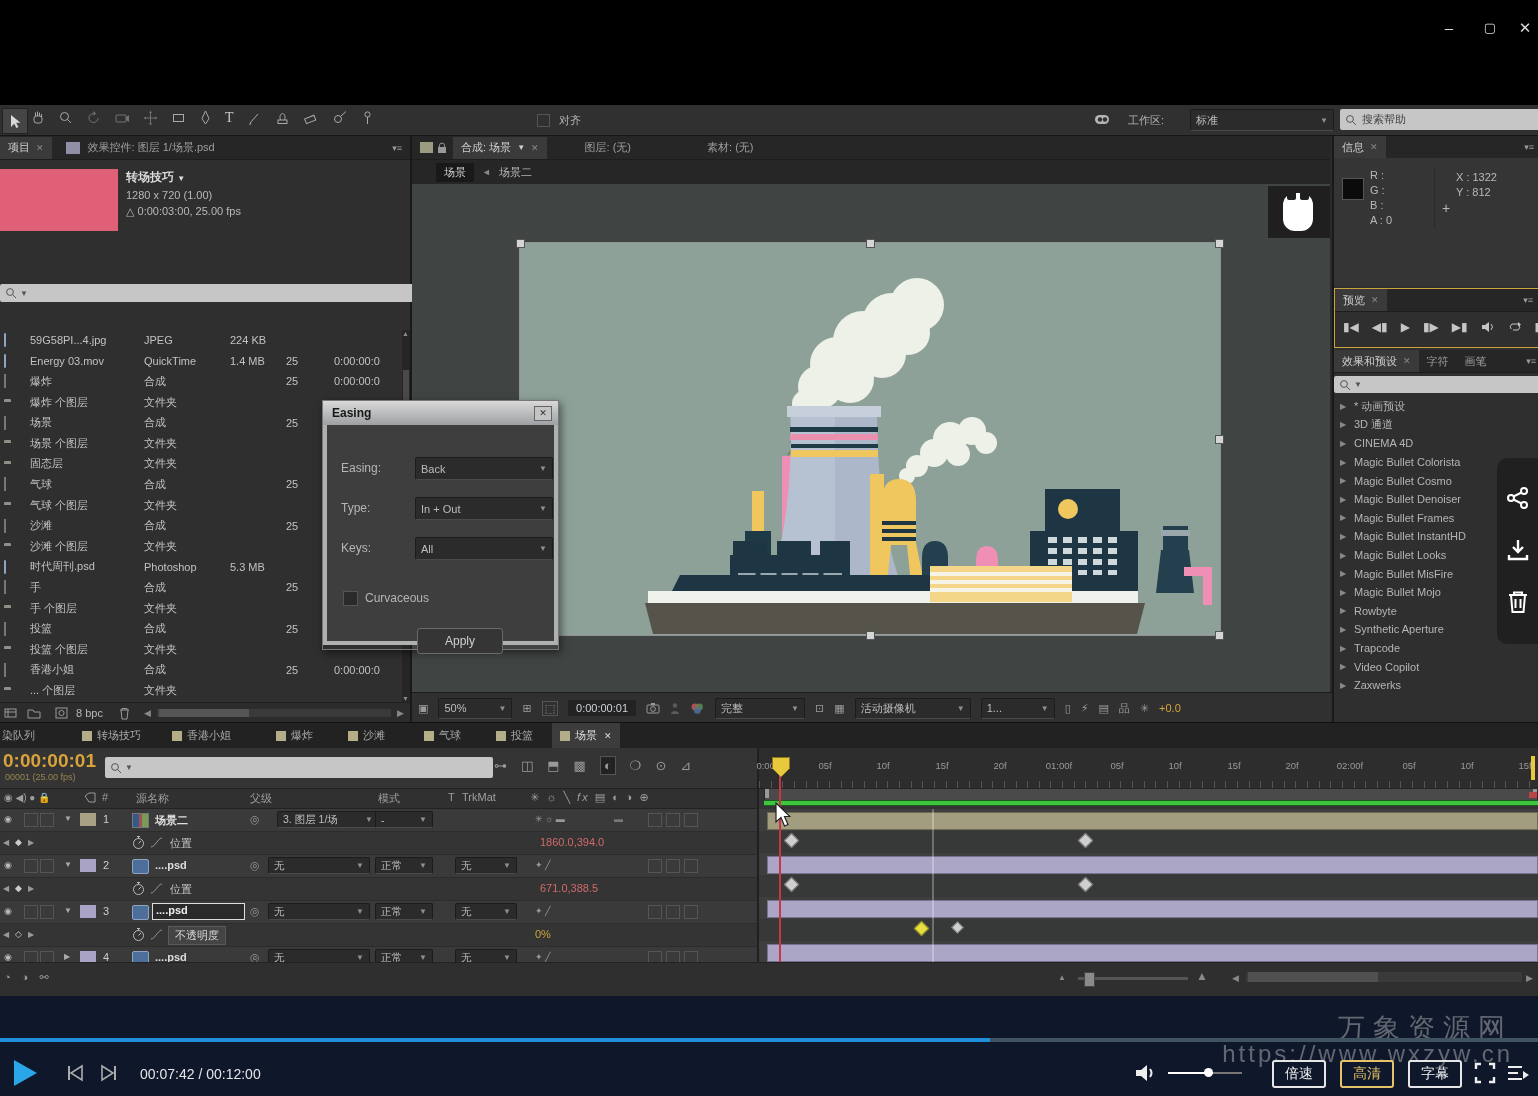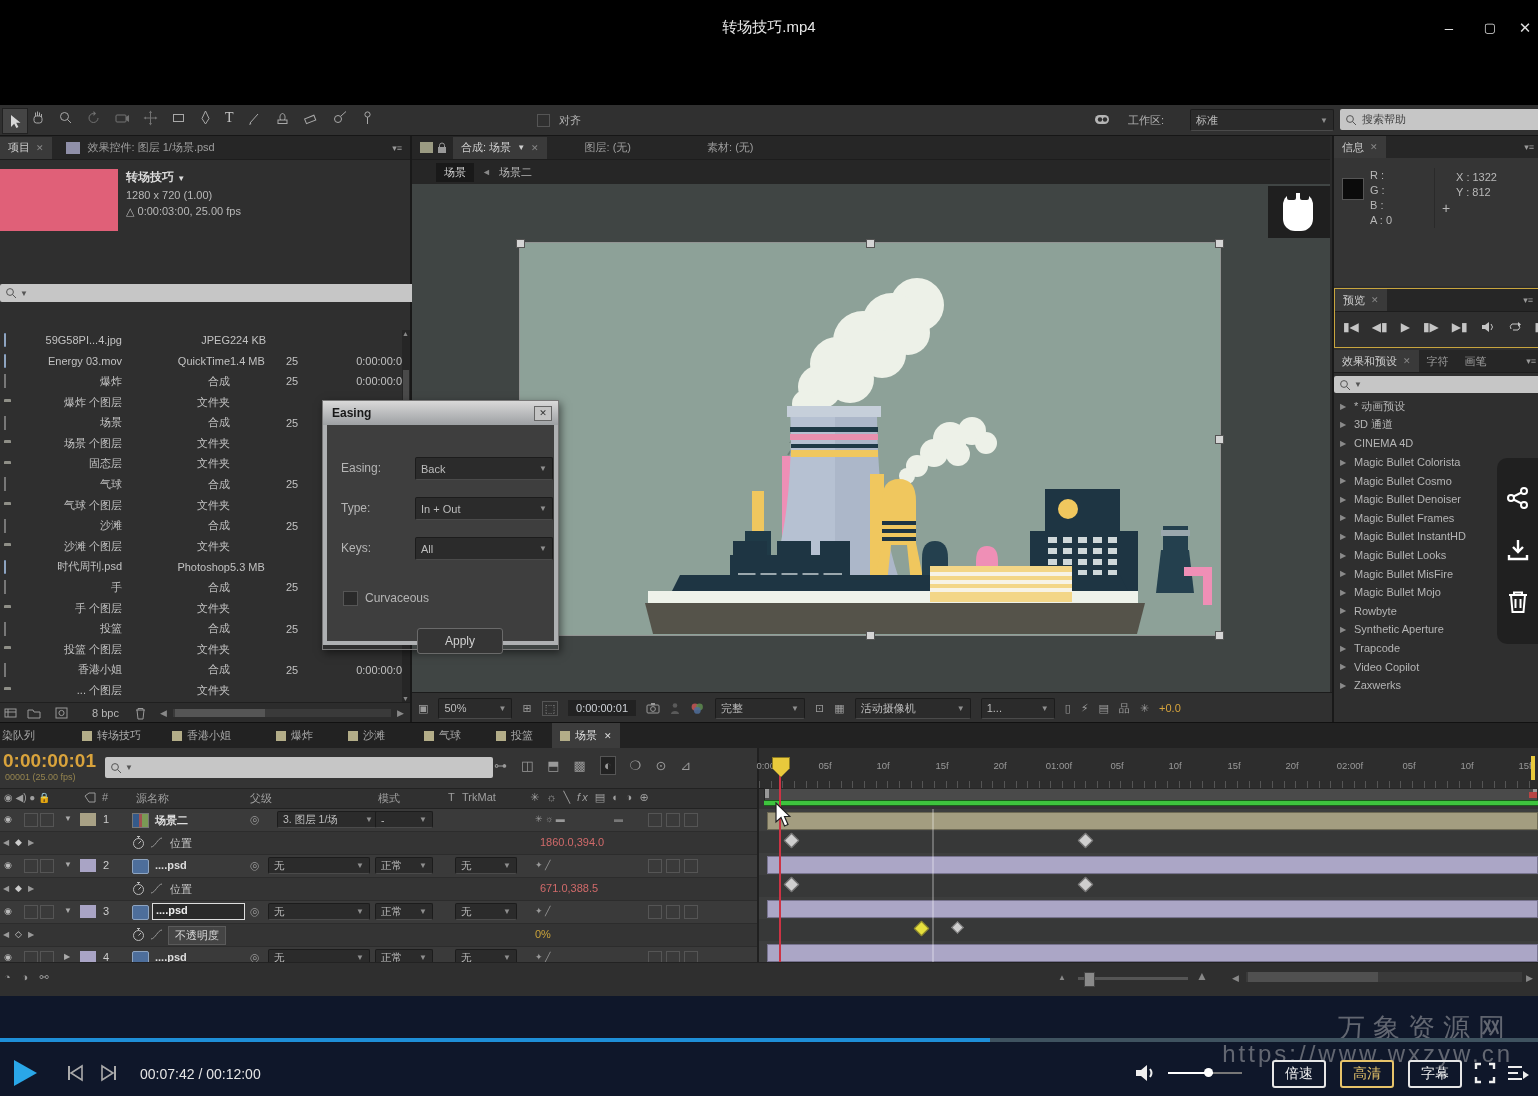--- a/index.html
+++ b/index.html
@@ -1,19 +1,19 @@
 <!DOCTYPE html>
 <html><head>
 <meta charset="utf-8">
 <style>
   html,body{margin:0;padding:0;background:#000;}
   #root{position:relative;width:1538px;height:1096px;background:#000;overflow:hidden;
         font-family:"Liberation Sans","DejaVu Sans",sans-serif;color:#bbb;font-size:11px;}
   .abs{position:absolute;}
-  .ellip{white-space:nowrap;overflow:hidden;text-overflow:ellipsis;text-align:right;}
+  .ellip{white-space:nowrap;overflow:hidden;text-overflow:ellipsis;}
 
   
   .titlebar{left:0;top:0;width:1538px;height:57px;background:#000;}
   .title-text{left:0;top:18px;width:1538px;text-align:center;font-size:15px;color:#e8e8e8;}
   .winbtn{top:16px;width:26px;height:24px;color:#ddd;font-size:15px;text-align:center;line-height:24px;cursor:default;}
 
   
   #ae{left:0;top:105px;width:1538px;height:891px;background:#2a2a2a;}
   .panel{background:#2f2f2f;}
   .tabrow{background:#262626;border-bottom:1px solid #1d1d1d;}
@@ -60,21 +60,20 @@
 
   .glyph{color:#9a9a9a;}
   .handle{position:absolute;width:7px;height:7px;background:#d5d5d5;border:1px solid #555;}
 </style>
 </head>
 <body>
 
 <div id="root">
 
   <div class="abs titlebar">
-    <div class="abs title-text">转场技巧.mp4</div>
     <div class="abs winbtn" style="left:1436px">–</div>
     <div class="abs winbtn" style="left:1477px;font-size:13px">▢</div>
     <div class="abs winbtn" style="left:1512px">✕</div>
   </div>
 
   <div class="abs" id="ae">
 
     <div class="abs" style="left:0;top:0;width:1538px;height:30px;background:#303030;border-bottom:1px solid #161616">
       <div class="abs" style="left:2px;top:3px;width:24px;height:24px;background:#454545;border:1px solid #222;display:flex;align-items:center;justify-content:center">
         <svg width="14" height="15" viewBox="0 0 14 15">
@@ -407,21 +406,21 @@
             <svg width="14" height="11" viewBox="0 0 14 11">
               <path d="M1 2 H6 L7 4 H13 V10 H1 Z" fill="none" stroke="#999"></path>
             </svg>
           </span>
         <span style="margin-left:14px">
             <svg width="13" height="12" viewBox="0 0 13 12">
               <rect x="1" y="1" width="11" height="10" fill="none" stroke="#999"></rect>
               <circle cx="6.5" cy="6" r="2.6" fill="none" stroke="#999"></circle>
             </svg>
           </span>
-        <span style="margin-left:24px;color:#b8b8b8">8 bpc</span>
+        <span style="margin-left:8px;color:#b8b8b8">8 bpc</span>
         <span style="margin-left:16px">
             <svg width="11" height="13" viewBox="0 0 11 13">
               <path d="M1 3 H10 M3 3 V1.5 H8 V3 M2 3 L3 12 H8 L9 3" fill="none" stroke="#999"></path>
             </svg>
           </span>
         <span style="margin-left:14px;color:#888;font-size:9px">◀</span>
         <span style="flex:1;height:8px;background:#3a3a3a;margin:0 6px;position:relative">
             <span class="abs" style="left:2px;top:0;width:90px;height:8px;background:#555"></span>
           </span>
         <span style="color:#888;font-size:9px;margin-right:6px">▶</span>

